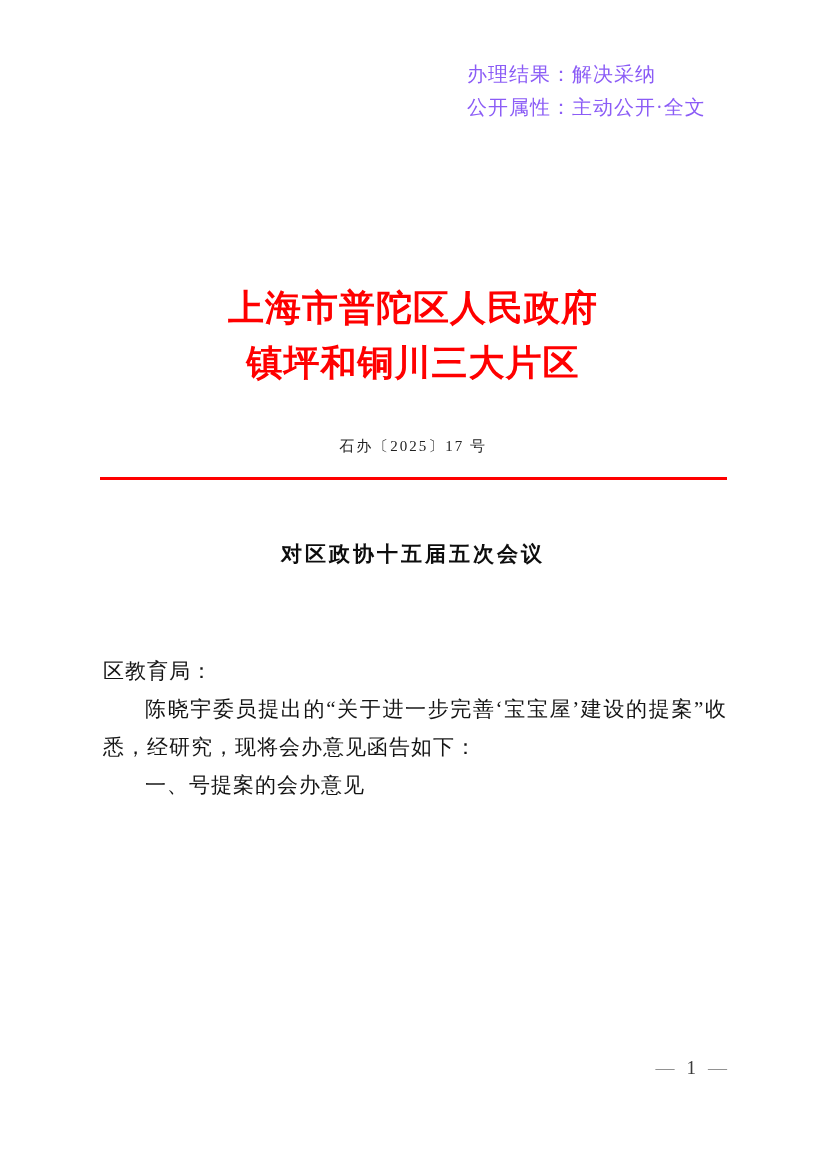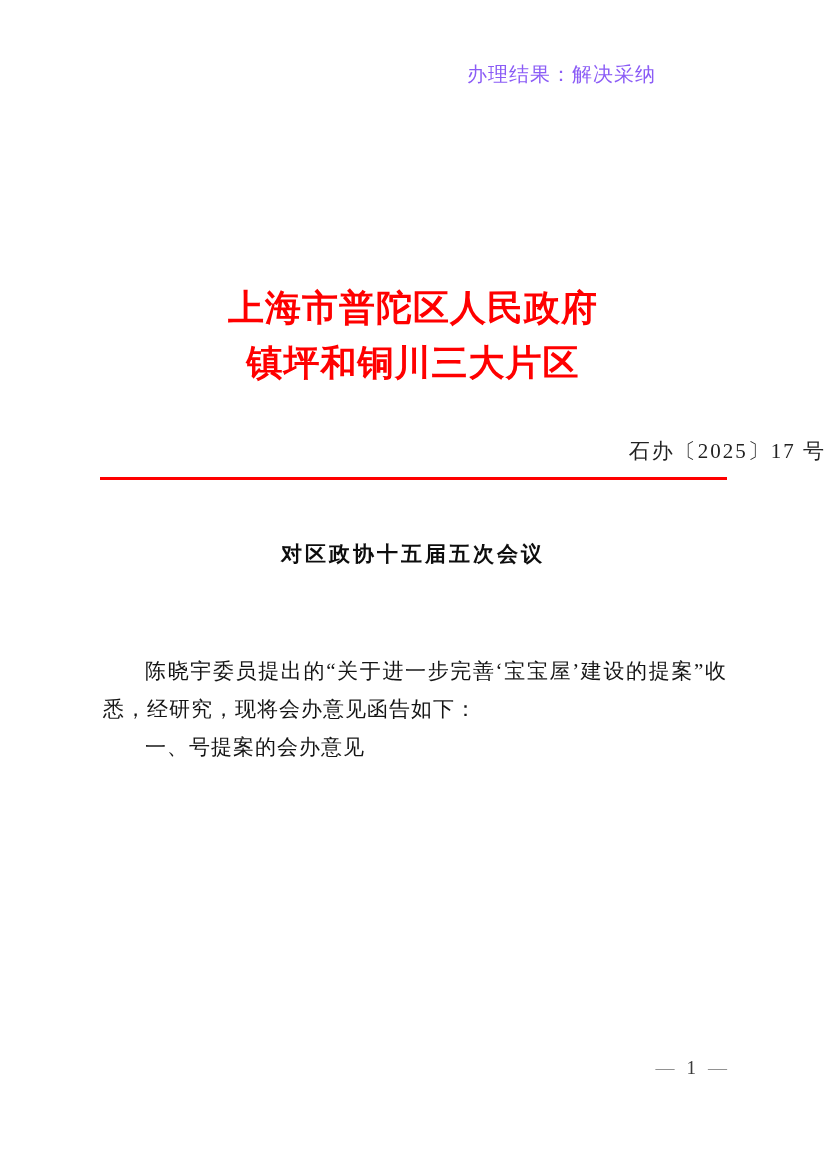--- a/index.html
+++ b/index.html
@@ -40,22 +40,22 @@
     font-size: 36px;
     line-height: 55px;
     letter-spacing: 1px;
     white-space: nowrap;
   }
   .doc-number {
     position: absolute;
     left: 0;
     top: 437px;
     width: 826px;
-    text-align: right;
-    font-size: 21px;
+    text-align: center;
+    font-size: 15px;
     letter-spacing: 2px;
     color: #222222;
   }
   .red-rule {
     position: absolute;
     left: 100px;
     top: 477px;
     width: 627px;
     height: 3px;
     background: #ff0000;
@@ -104,36 +104,38 @@
   .footer .dash { color: #8e8e8e; }
   .footer .num  { color: #3a3a3a; margin: 0 12px; }
 </style>
 </head>
 <body>
 
 <div class="page">
 
   <div class="header-meta">
     <div>办理结果：解决采纳</div>
+    <div>公开属性：主动公开·全文</div>
   </div>
 
   <div class="letterhead">
     <div>上海市普陀区人民政府</div>
     <div>镇坪和铜川三大片区</div>
   </div>
 
   <div class="doc-number">石办〔2025〕17 号</div>
 
   <div class="red-rule"></div>
 
   <div class="doc-title">
     <div>对区政协十五届五次会议</div>
   </div>
 
   <div class="body-text">
+    <p class="salutation">区教育局：</p>
     <p>陈晓宇委员提出的“关于进一步完善‘宝宝屋’建设的提案”收悉，经研究，现将会办意见函告如下：</p>
     <p>一、号提案的会办意见</p>
   </div>
 
   <div class="footer">
     <span class="dash">—</span><span class="num">1</span><span class="dash">—</span>
   </div>
 
 </div>
 

